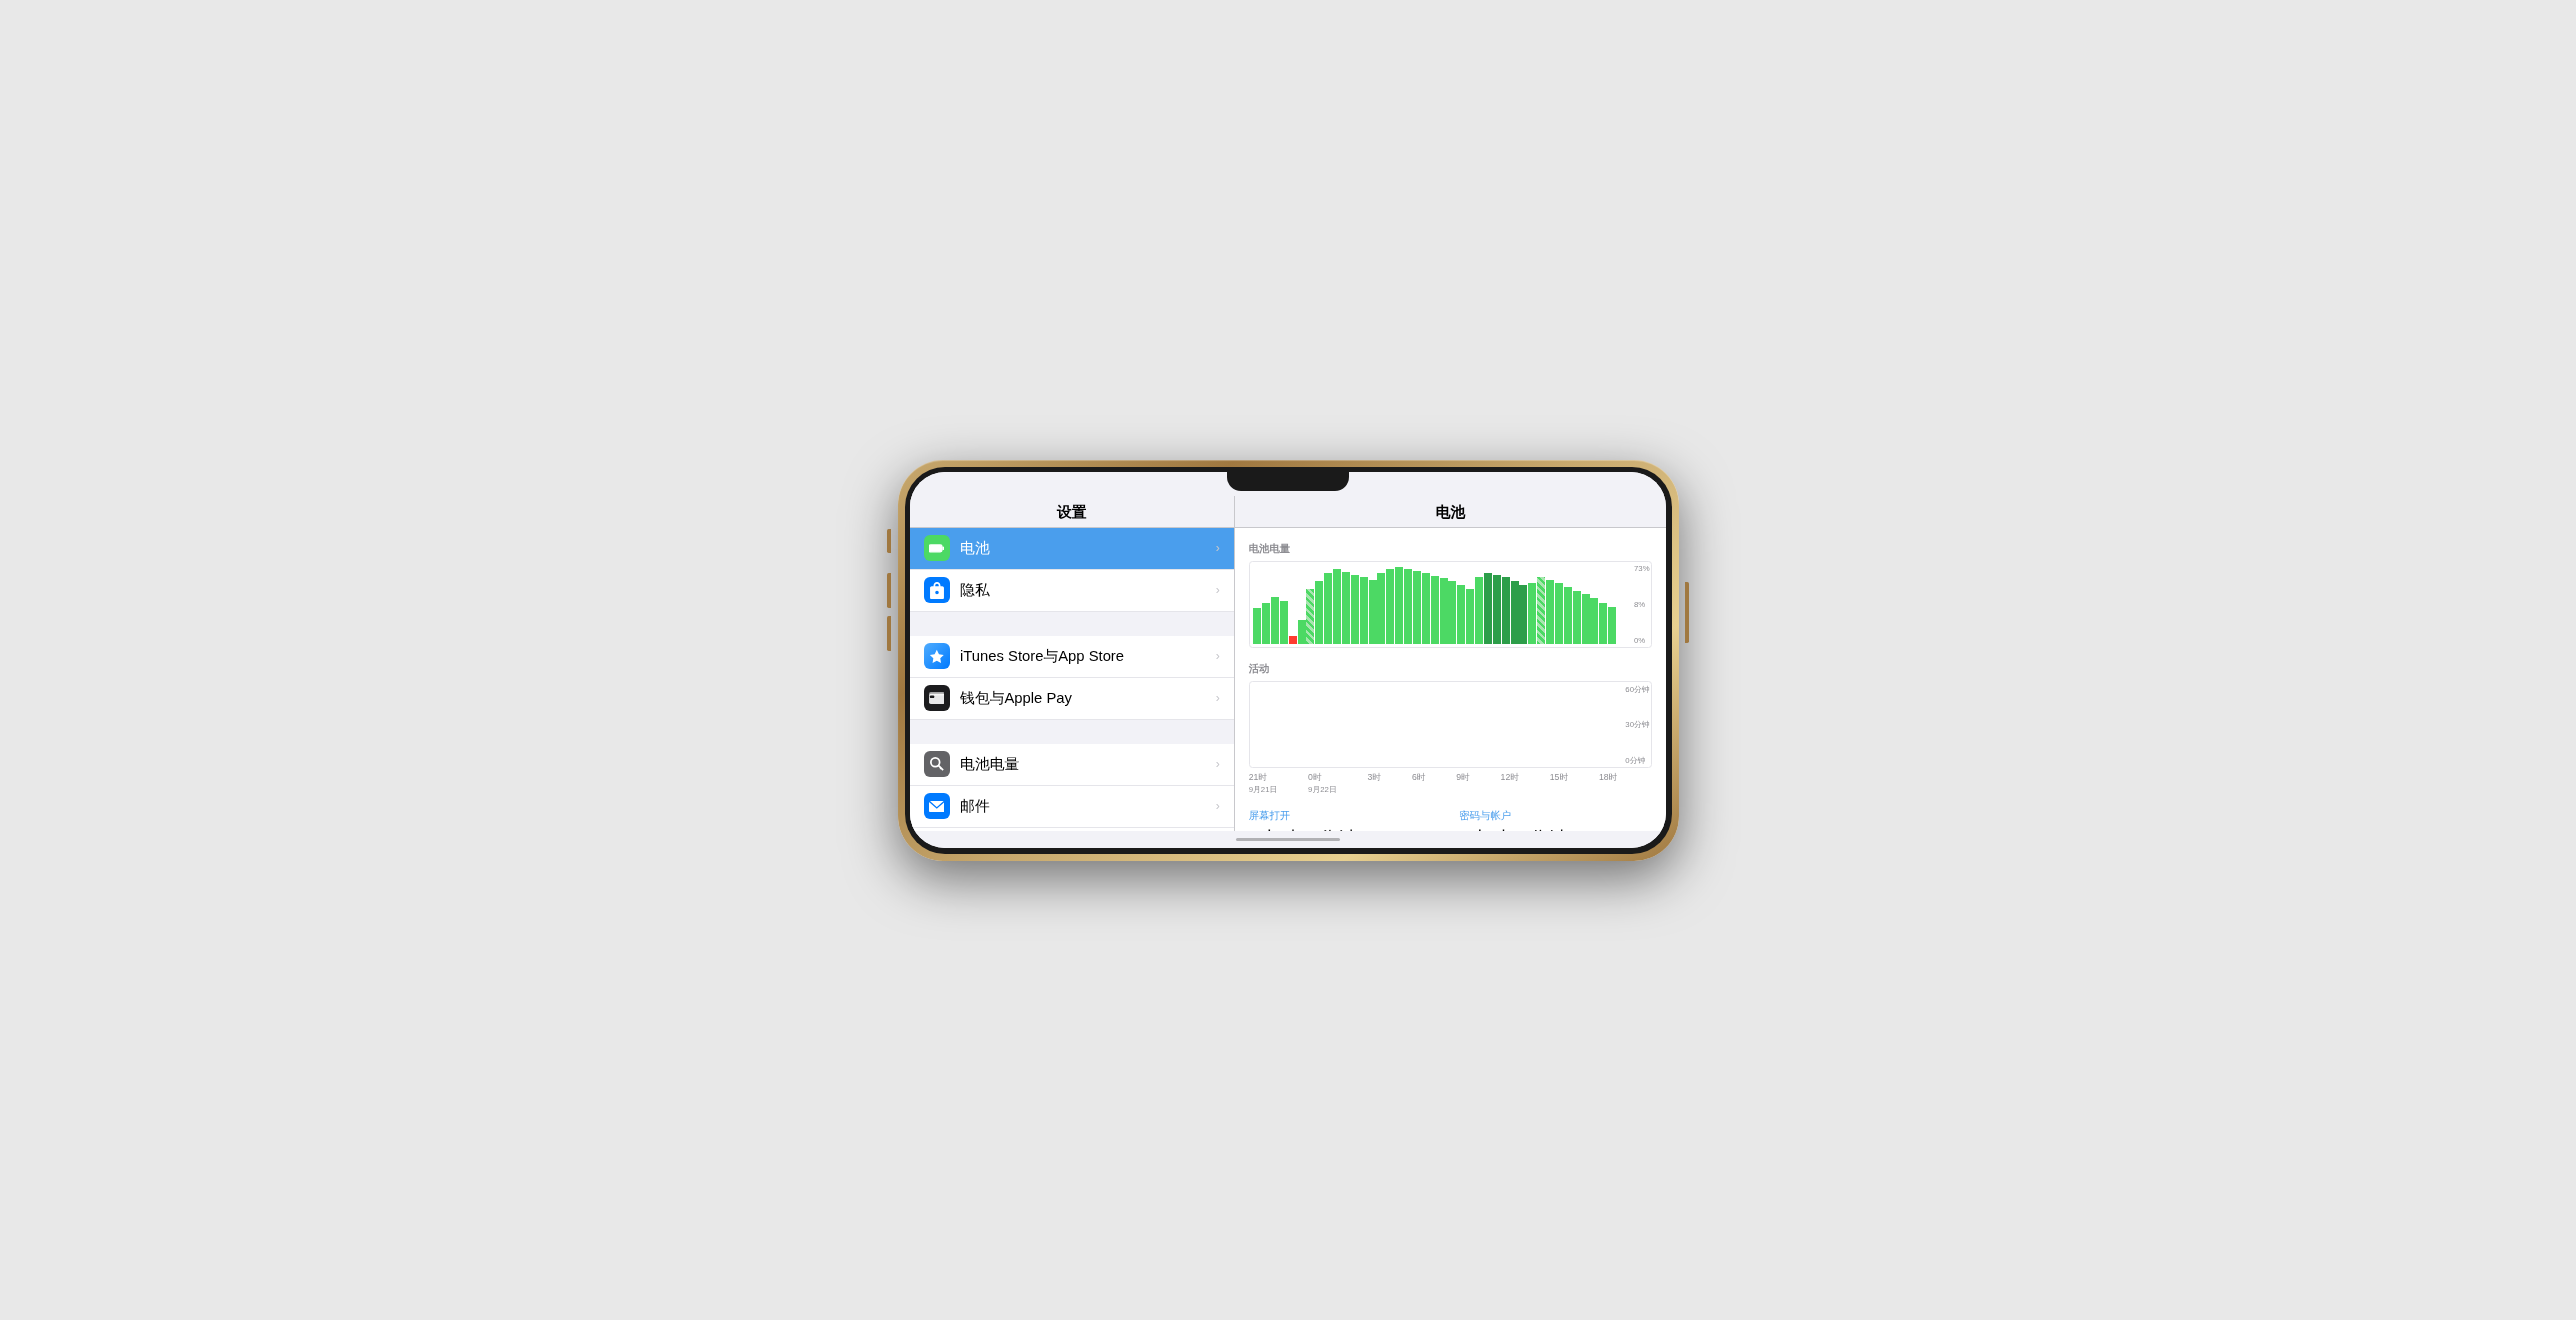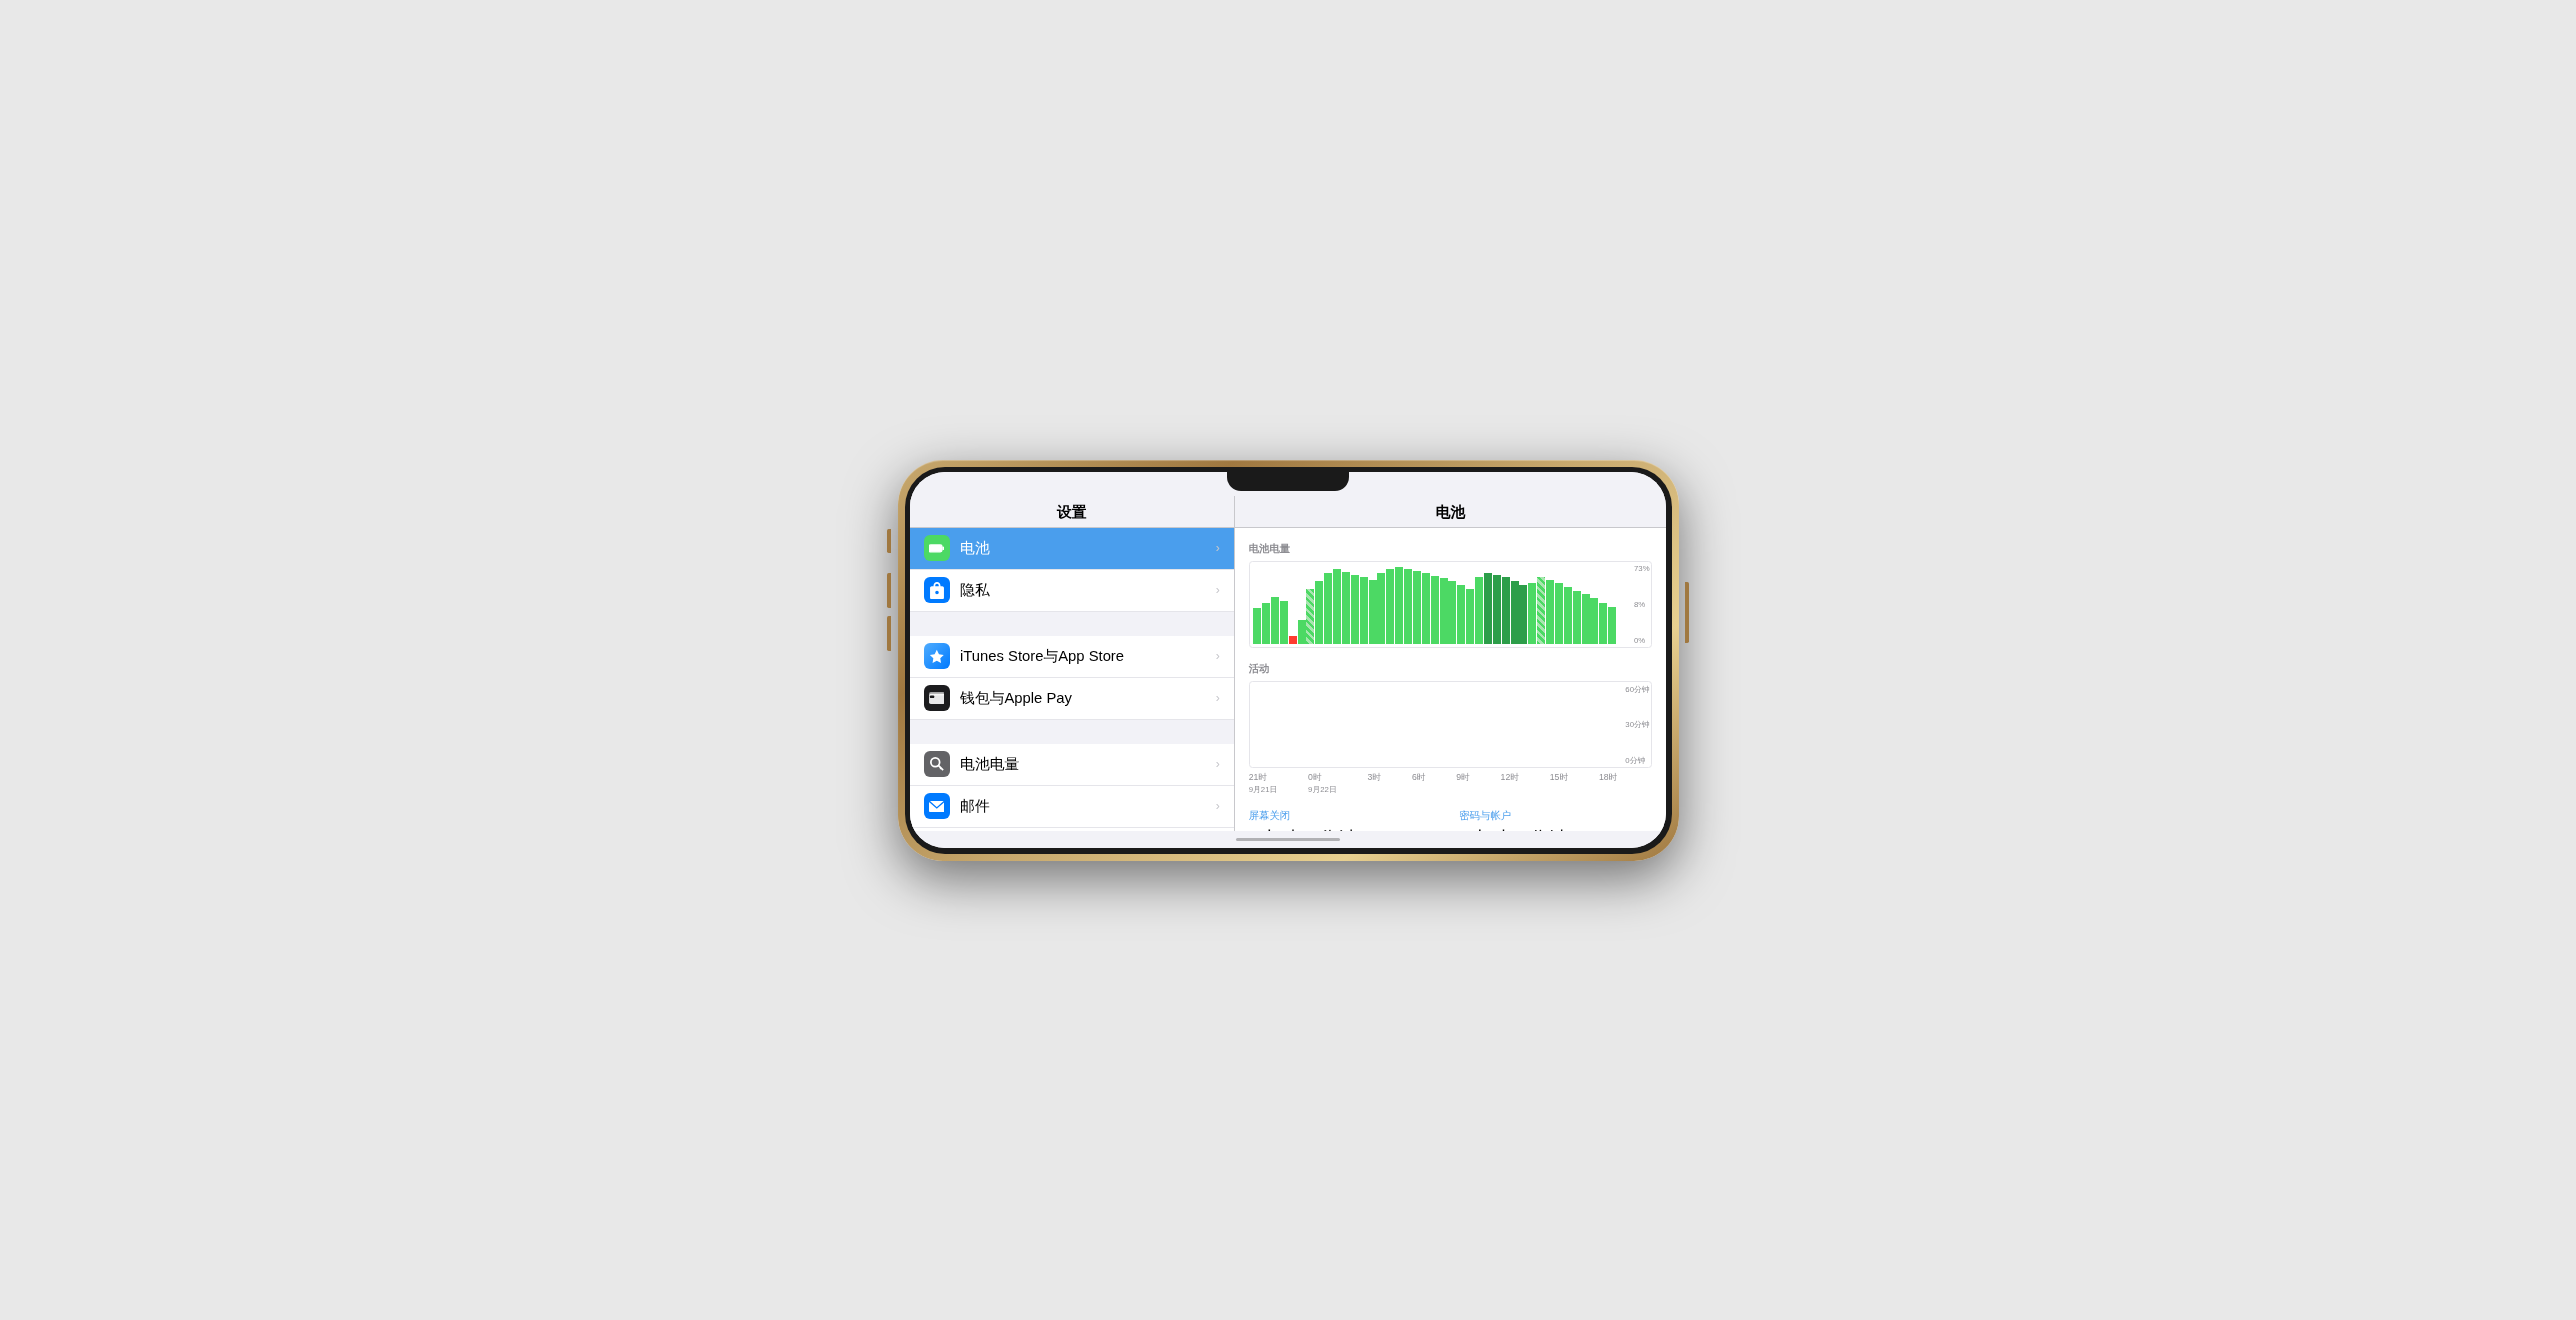--- a/index.html
+++ b/index.html
@@ -601,21 +601,21 @@
                 <div class="chart-x-label">6时</div>
                 <div class="chart-x-label">9时</div>
                 <div class="chart-x-label">12时</div>
                 <div class="chart-x-label">15时</div>
                 <div class="chart-x-label">18时</div>
               </div>
             </div>
 
             <div class="stats-row">
               <div class="stat-item">
-                <div class="stat-title">屏幕关闭</div>
+                <div class="stat-title">屏幕打开</div>
                 <div class="stat-value">7小时19分钟</div>
               </div>
               <div class="stat-item">
                 <div class="stat-title">密码与帐户</div>
                 <div class="stat-value">8小时51分钟</div>
               </div>
             </div>
 
           </div>
         </div>

